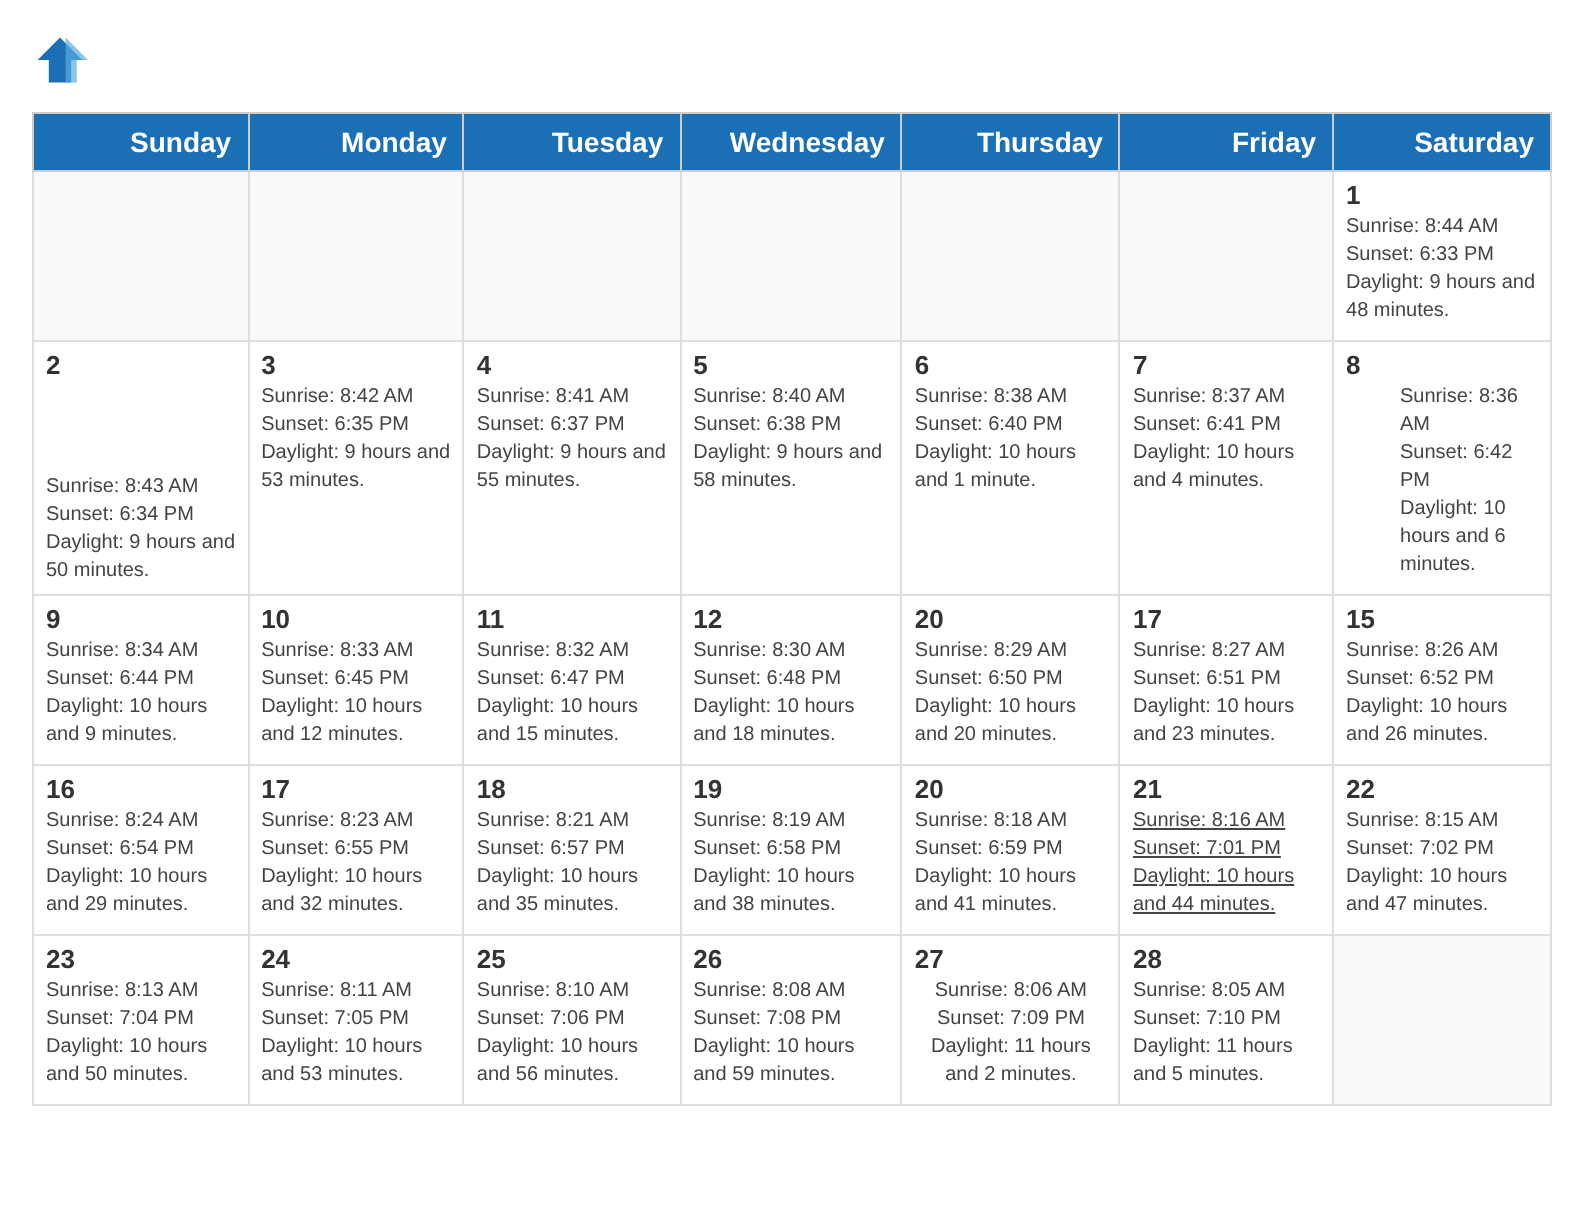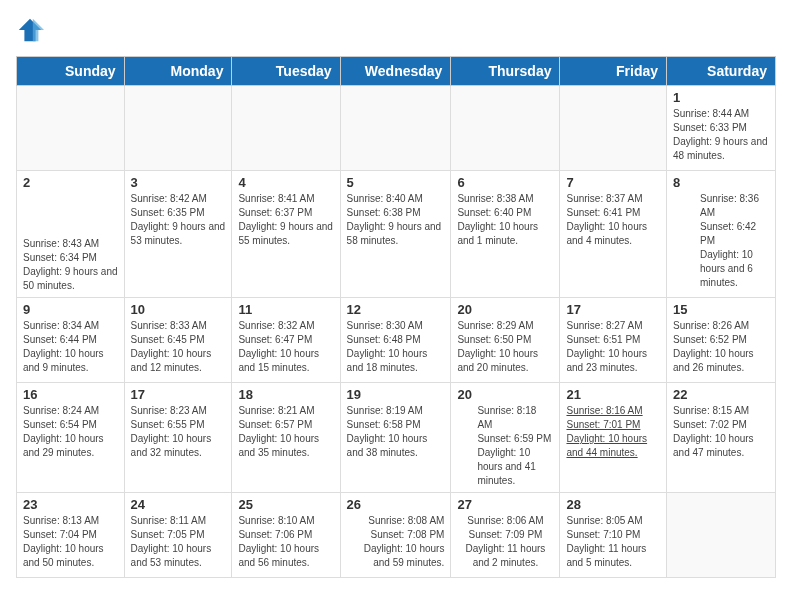--- a/index.html
+++ b/index.html
@@ -248,21 +248,21 @@
 Daylight: 10 hours and 35 minutes.</div>
         </td>
         <td>
           <span class="day-num">19</span>
           <div class="day-info" style="white-space: pre-line;">Sunrise: 8:19 AM
 Sunset: 6:58 PM
 Daylight: 10 hours and 38 minutes.</div>
         </td>
         <td>
           <span class="day-num">20</span>
-          <div class="day-info" style="white-space: pre-line; margin-left: 20px;">Sunrise: 8:18 AM
+          <div class="day-info" style="white-space: pre-line;">Sunrise: 8:18 AM
 Sunset: 6:59 PM
 Daylight: 10 hours and 41 minutes.</div>
         </td>
         <td>
           <span class="day-num">21</span>
           <div class="day-info" style="white-space: pre-line; text-decoration: underline;">Sunrise: 8:16 AM
 Sunset: 7:01 PM
 Daylight: 10 hours and 44 minutes.</div>
         </td>
         <td>
@@ -286,21 +286,21 @@
 Daylight: 10 hours and 53 minutes.</div>
         </td>
         <td>
           <span class="day-num">25</span>
           <div class="day-info" style="white-space: pre-line;">Sunrise: 8:10 AM
 Sunset: 7:06 PM
 Daylight: 10 hours and 56 minutes.</div>
         </td>
         <td>
           <span class="day-num">26</span>
-          <div class="day-info" style="white-space: pre-line; text-align: right;">Sunrise: 8:08 AM
+          <div class="day-info" style="white-space: pre-line;">Sunrise: 8:08 AM
 Sunset: 7:08 PM
 Daylight: 10 hours and 59 minutes.</div>
         </td>
         <td>
           <span class="day-num">27</span>
           <div class="day-info" style="white-space: pre-line; text-align: center;">Sunrise: 8:06 AM
 Sunset: 7:09 PM
 Daylight: 11 hours and 2 minutes.</div>
         </td>
         <td>

